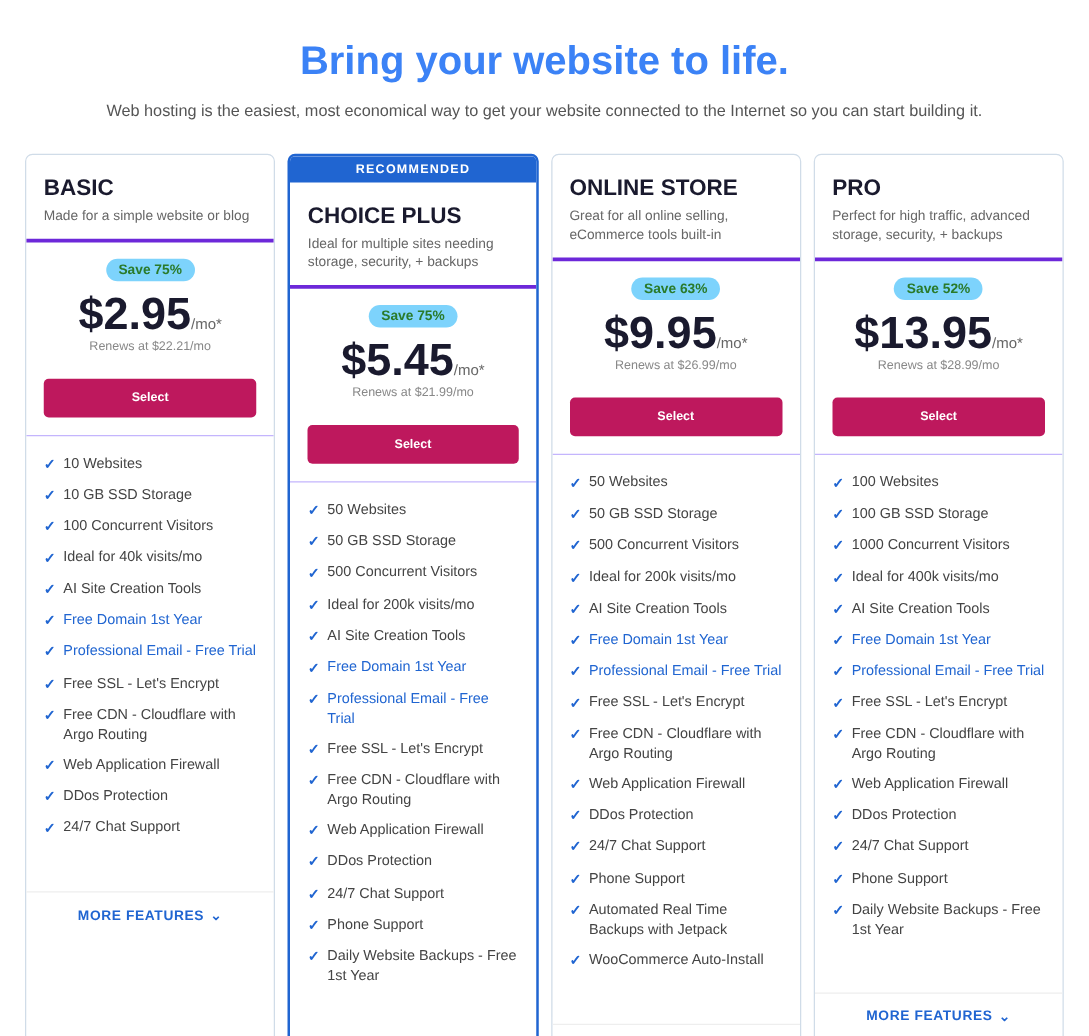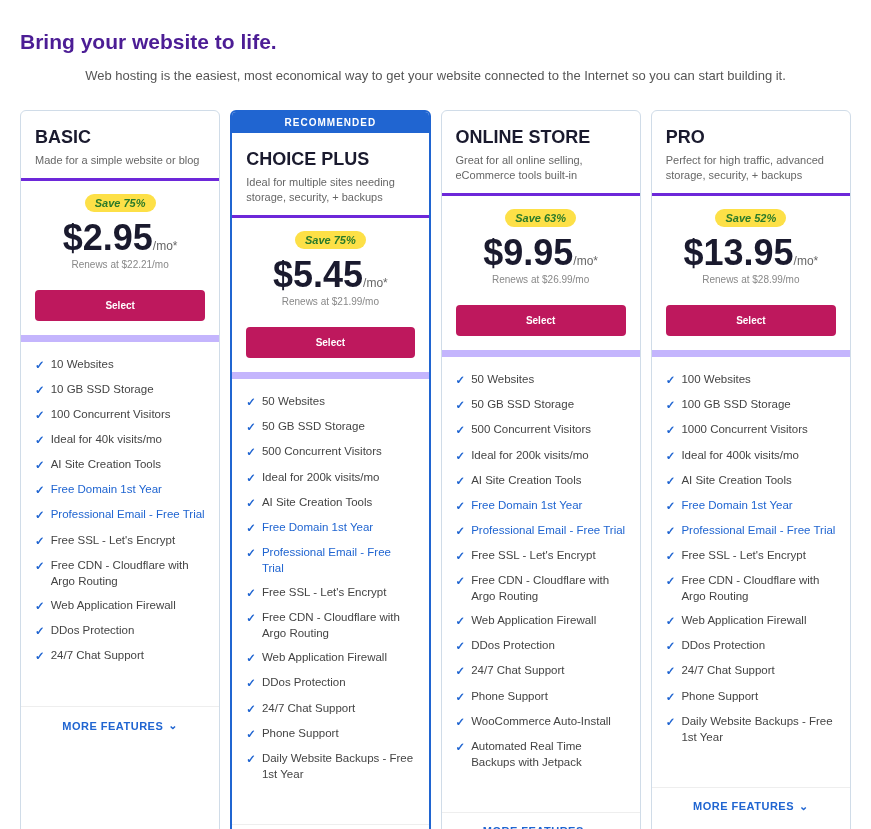--- a/index.html
+++ b/index.html
@@ -1,40 +1,40 @@
 <!DOCTYPE html>
 <html><head>
   <meta charset="utf-8">
   <style>
     * { box-sizing: border-box; margin: 0; padding: 0; }
     body { font-family: -apple-system, BlinkMacSystemFont, 'Segoe UI', Arial, sans-serif; background: #fff; color: #333; }
     .page-wrapper { max-width: 871px; margin: 0 auto; padding: 30px 20px 20px; }
-    .page-title { text-align: left; font-size: 21px; font-weight: 800; color: #4c1d95; margin-bottom: 12px; }
+    .page-title { text-align: center; font-size: 32px; font-weight: 800; color: #3b82f6; margin-bottom: 12px; }
     .page-subtitle { text-align: center; font-size: 13px; color: #555; margin-bottom: 24px; line-height: 1.5; }
 
     .plans-grid { display: grid; grid-template-columns: repeat(4, 1fr); gap: 10px; margin-bottom: 10px; }
 
     .plan-card { border: 1.5px solid #d0dce8; border-radius: 6px; padding: 0; overflow: hidden; position: relative; background: #fff; }
     .plan-card.recommended { border-color: #2065d1; border-width: 2px; }
 
     .recommended-badge { background: #2065d1; color: #fff; text-align: center; font-size: 10px; font-weight: 700; letter-spacing: 1px; padding: 5px 0; }
 
     .plan-header { padding: 16px 14px 10px; text-align: left; border-bottom: 3px solid #6d28d9; }
     .plan-name { font-size: 18px; font-weight: 800; color: #1a1a2e; margin-bottom: 5px; }
     .plan-desc { font-size: 11px; color: #666; line-height: 1.4; }
 
     .plan-pricing { padding: 12px 14px 10px; text-align: center; }
-    .save-badge { display: inline-block; background: #fde047; color: #2a7a2a; font-size: 11px; font-weight: 600; padding: 3px 10px; border-radius: 12px; margin-bottom: 8px; font-style: italic; }
+    .save-badge { display: inline-block; background: #7dd3fc; color: #2a7a2a; font-size: 11px; font-weight: 600; padding: 3px 10px; border-radius: 12px; margin-bottom: 8px; }
     .price-row { display: flex; align-items: baseline; justify-content: center; gap: 0; }
     .price-period { font-size: 12px; color: #666; }
     .price-renews { font-size: 10px; color: #888; margin-top: 3px; }
 
     .select-btn { display: block; background: #be185d; color: #fff; text-align: center; font-size: 10px; font-weight: 700; padding: 10px; border-radius: 4px; margin: 10px 14px 14px; cursor: pointer; border: none; width: calc(100% - 28px); }
 
-    .features-list { padding: 10px 14px; list-style: none; border-top: 7px solid #c4b5fd; }
+    .features-list { padding: 10px 14px; list-style: none; border-top: 1px solid #c4b5fd; }
     .features-list li { font-size: 11.5px; color: #444; padding: 4px 0; display: flex; align-items: flex-start; gap: 6px; line-height: 1.4; }
     .features-list li::before { content: '✓'; color: #2065d1; font-weight: 700; flex-shrink: 0; margin-top: 1px; }
     .features-list li a { color: #2065d1; text-decoration: none; }
 
     .more-features { display: flex; align-items: center; justify-content: center; gap: 5px; padding: 12px; border-top: 1px solid #eee; cursor: pointer; font-size: 11px; font-weight: 700; color: #2065d1; letter-spacing: 0.5px; margin-top: 28px; }
 
     .price-main { font-size: 36px; font-weight: 800; color: #1a1a2e; line-height: 1; }
   </style>
 </head>
 <body>
@@ -147,22 +147,22 @@
           </li>
           <li>
             <a href="#">Professional Email - Free Trial</a>
           </li>
           <li>Free SSL - Let's Encrypt</li>
           <li>Free CDN - Cloudflare with Argo Routing</li>
           <li>Web Application Firewall</li>
           <li>DDos Protection</li>
           <li>24/7 Chat Support</li>
           <li>Phone Support</li>
+          <li>Automated Real Time Backups with Jetpack</li>
           <li>WooCommerce Auto-Install</li>
-          <li>Automated Real Time Backups with Jetpack</li>
         </ul>
     <div class="more-features">
       <span>MORE FEATURES</span>
       <span>⌄</span>
     </div>
   </div>
       <div class="plan-card">
     <div class="plan-header">
       <div class="plan-name">PRO</div>
       <div class="plan-desc">Perfect for high traffic, advanced storage, security, + backups</div>

